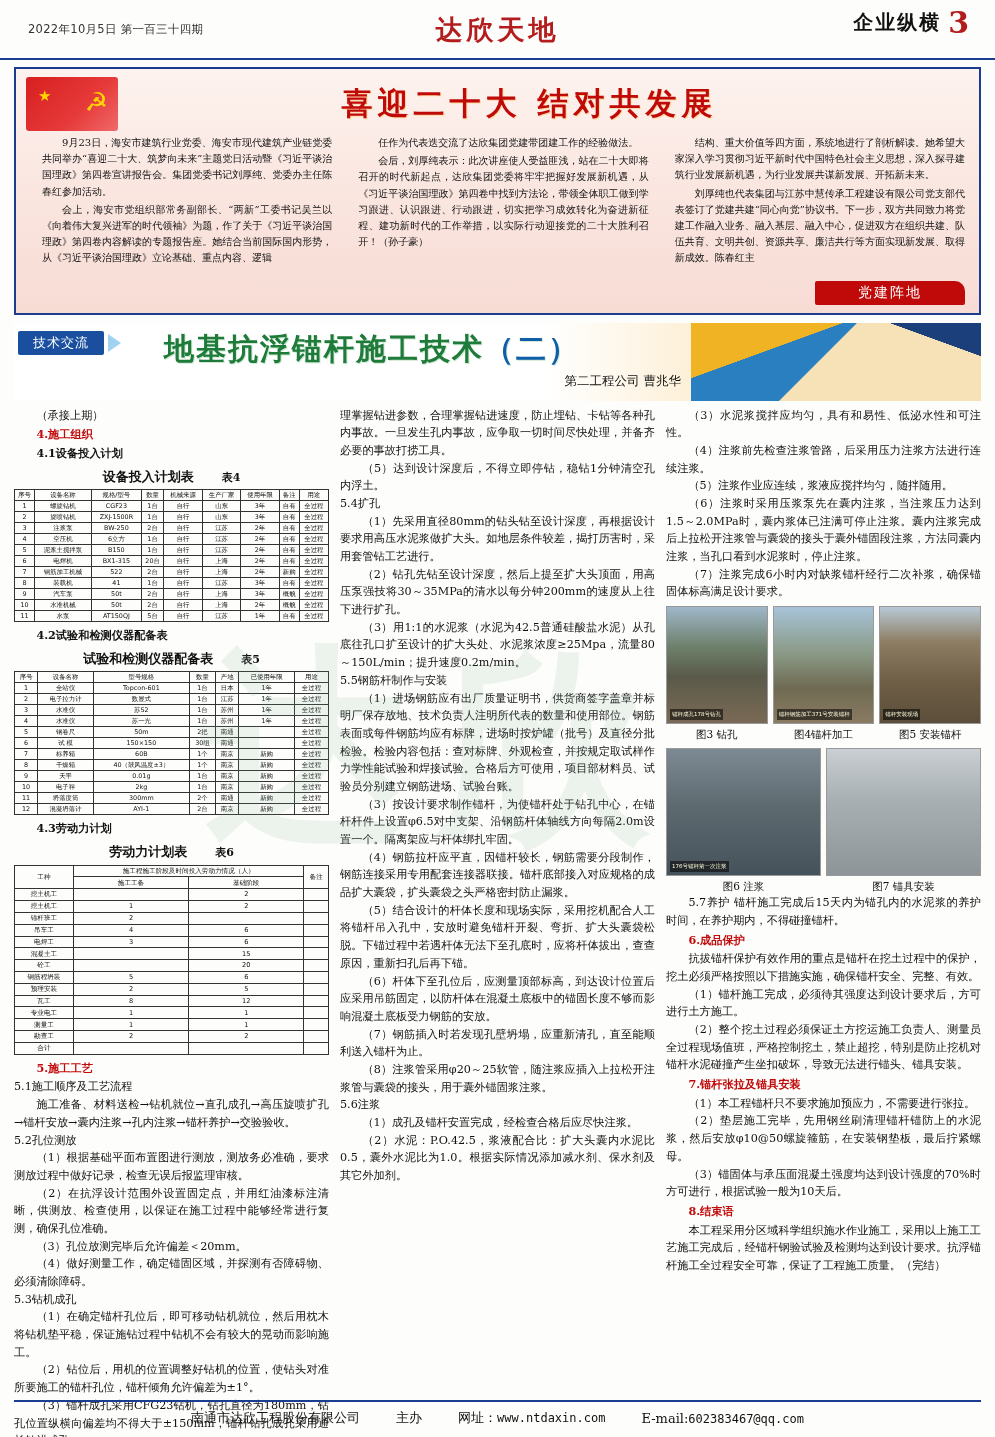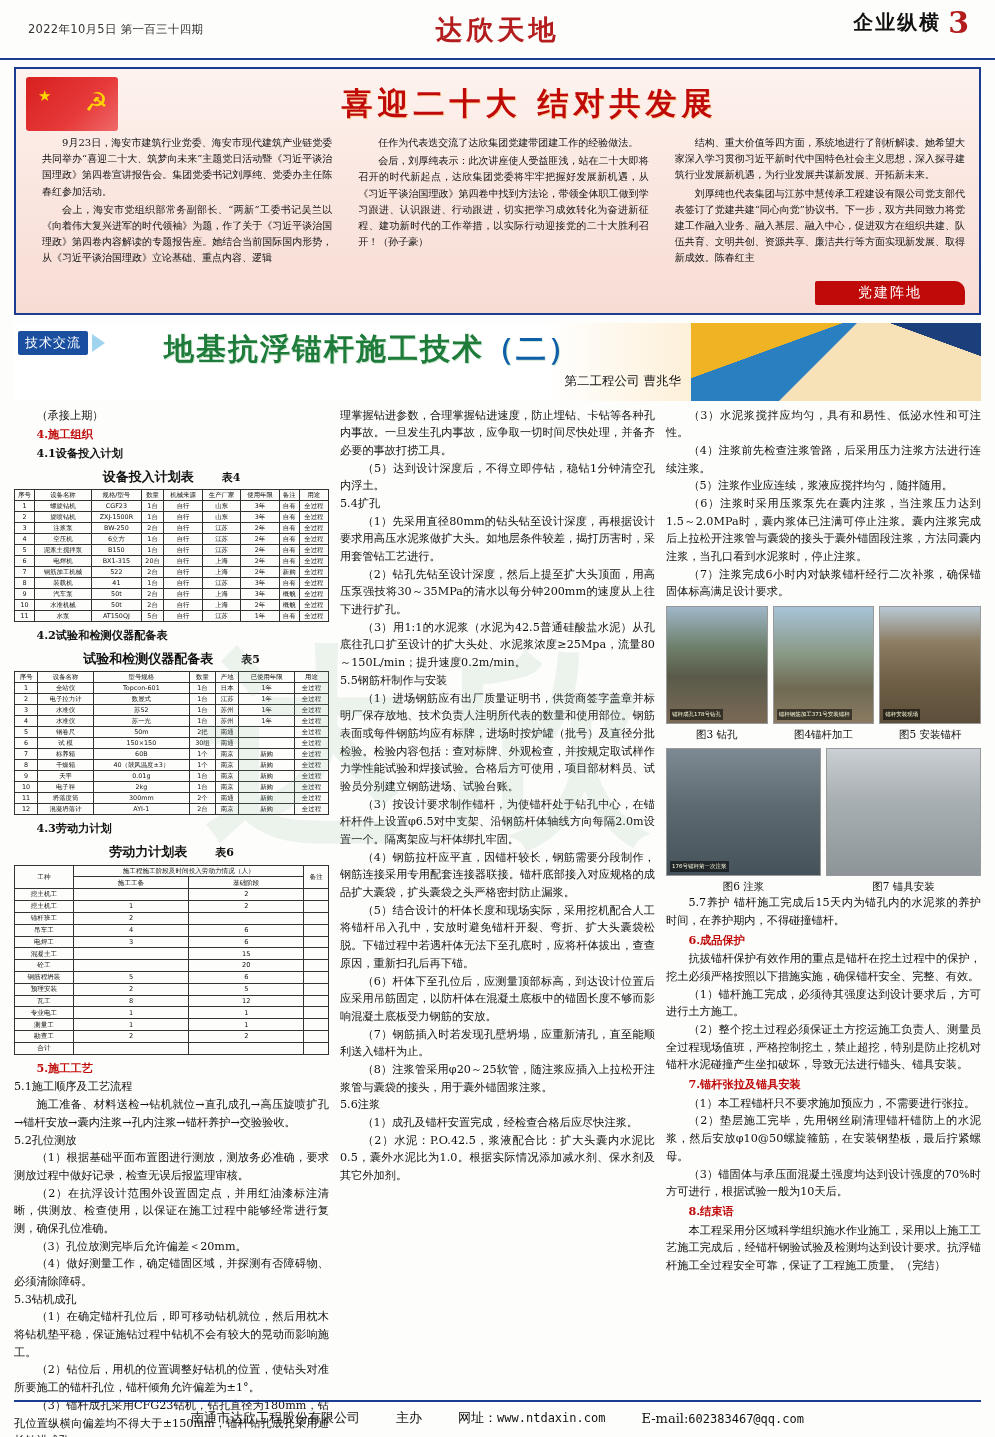--- a/index.html
+++ b/index.html
@@ -124,21 +124,21 @@
     overflow: hidden;
   }
   .tag-tech {
     position: absolute; left: 4px; top: 8px;
     display: flex; align-items: center; gap: 4px;
   }
   .tag-tech .box {
     background: #1a4fa0; color: #fff;
     font-family: "DejaVu Serif","Liberation Serif",serif;
     font-size: 13px; letter-spacing: 1px;
-    padding: 3px 7px; border-radius: 2px;
+    padding: 3px 15px; border-radius: 2px;
   }
   .tag-tech .arrow {
     width: 0; height: 0;
     border-top: 9px solid transparent;
     border-bottom: 9px solid transparent;
     border-left: 13px solid #9fd3ef;
   }
   .art-title {
     position: absolute; left: 150px; top: 6px;
     font-family: "DejaVu Serif","Liberation Serif",serif;

